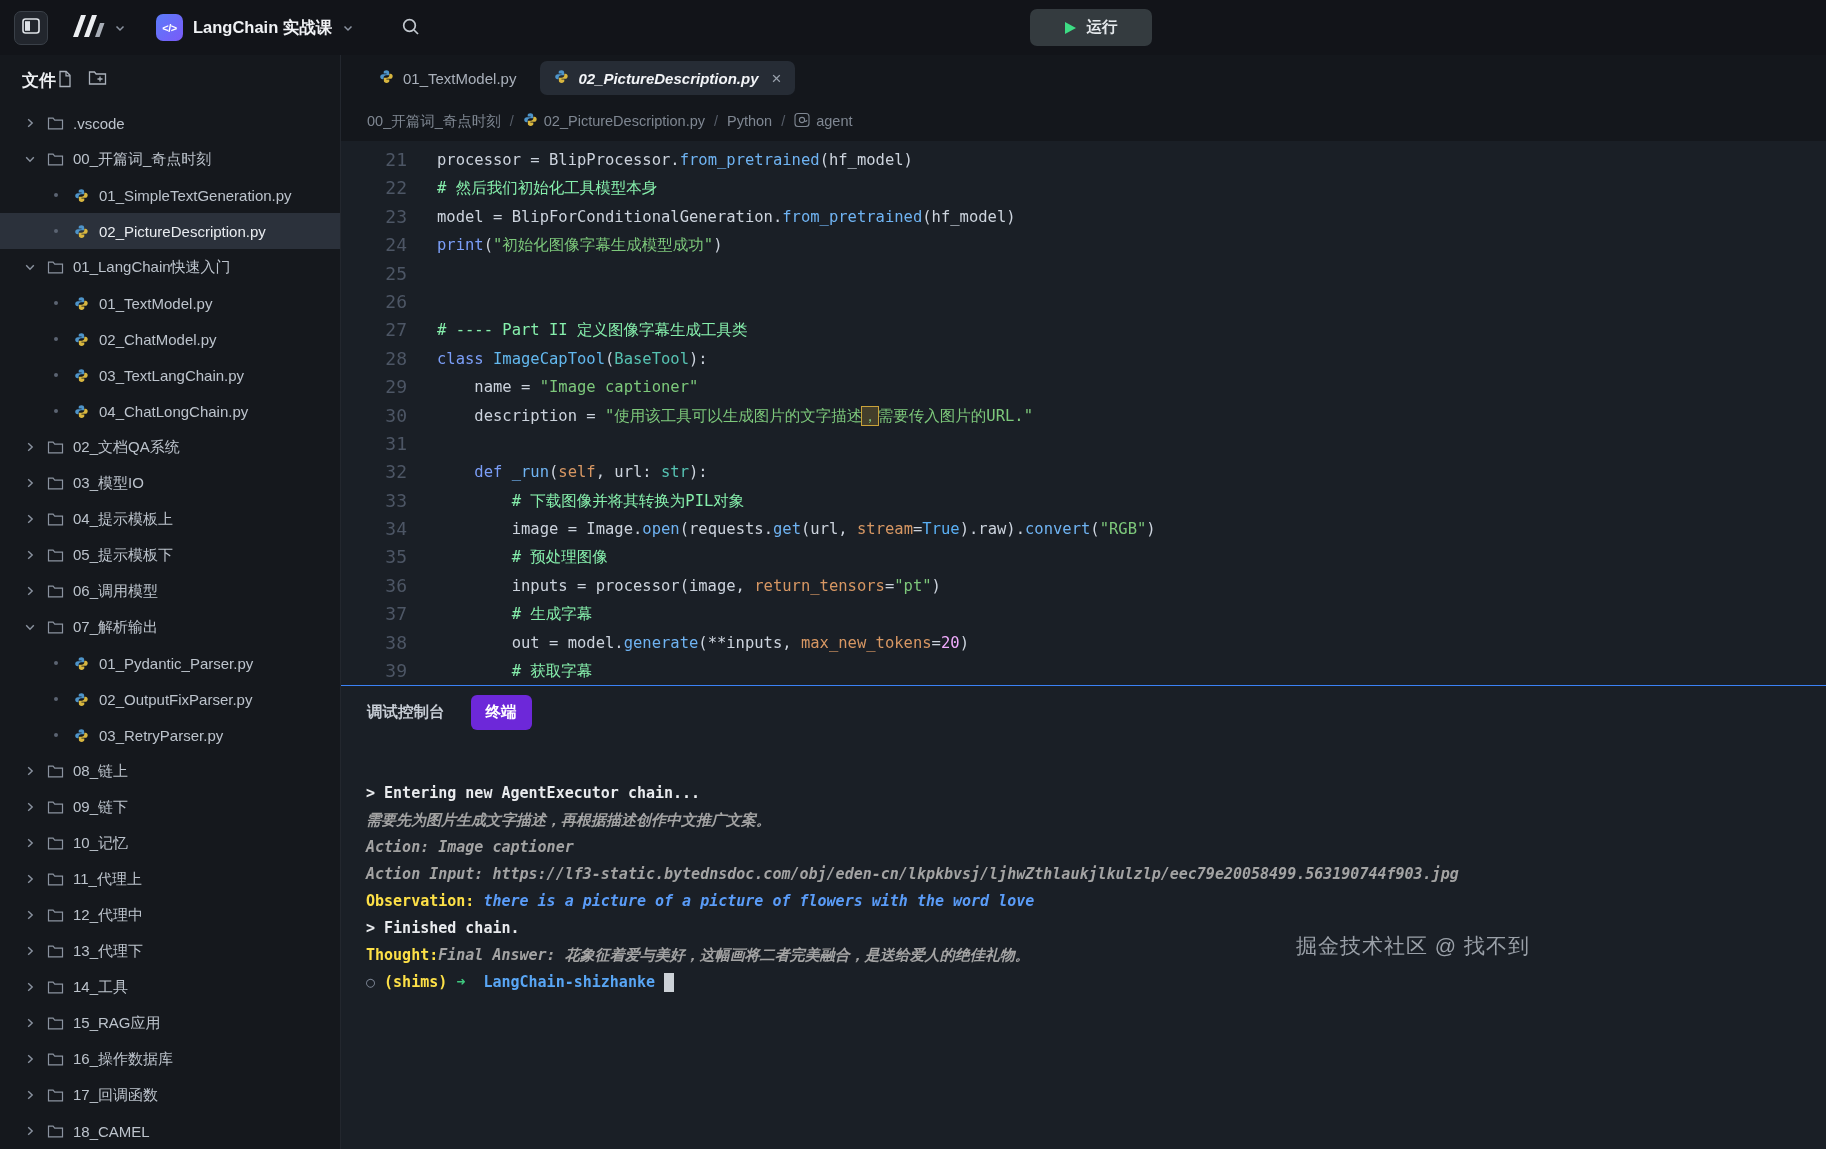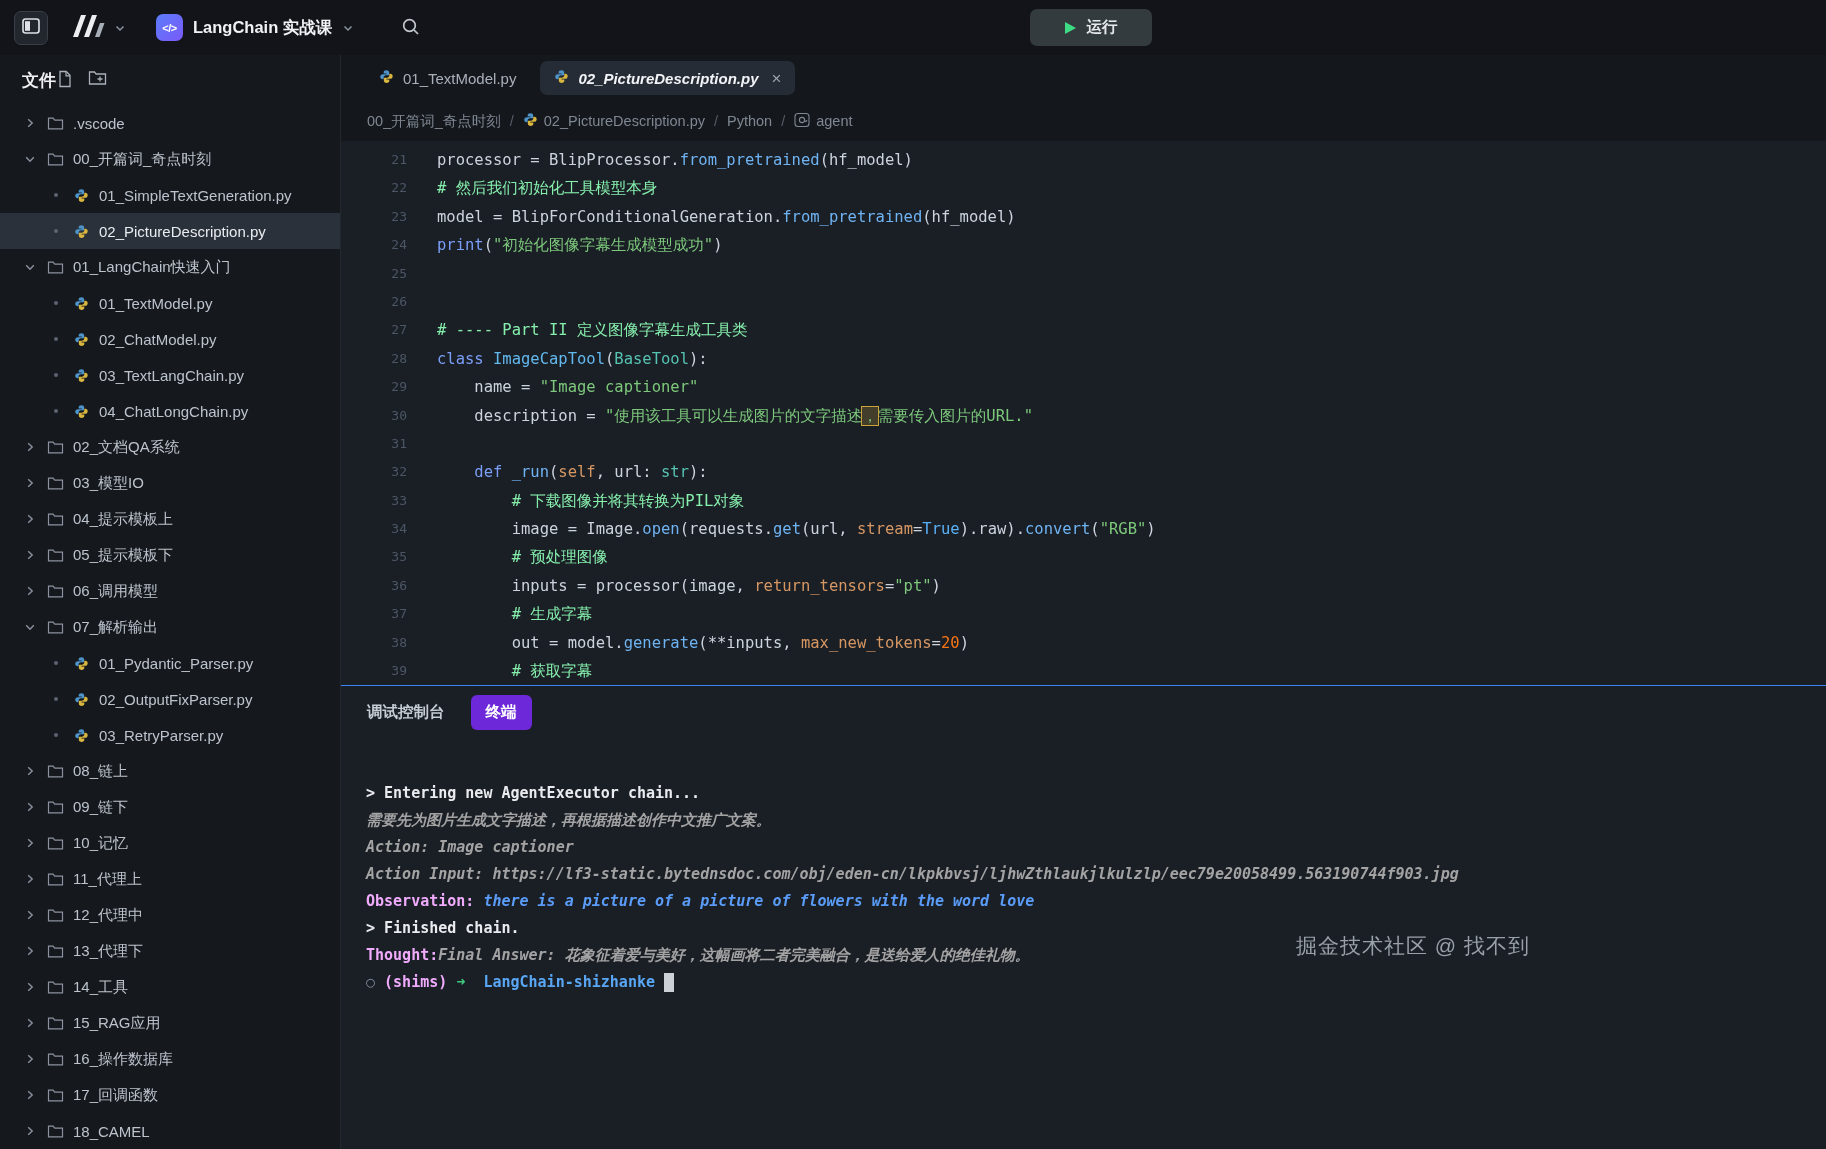--- a/index.html
+++ b/index.html
@@ -41,45 +41,45 @@
   .tab{display:flex;align-items:center;gap:9px;padding:8px 14px;border-radius:7px;color:#a9b0ba;font-size:15px;cursor:pointer;white-space:nowrap;}
   .tab.active{background:#262c35;color:#f2f4f7;font-style:italic;font-weight:700;}
   .tab .close{color:#9aa2ad;margin-left:4px;font-size:17px;font-style:normal;font-weight:400;line-height:1;cursor:pointer;}
   .breadcrumb{height:40px;flex:none;display:flex;align-items:center;gap:9px;padding-left:26px;color:#7f8792;font-size:14.5px;background:#14171c;}
   .crumb{display:flex;align-items:center;gap:6px;cursor:pointer;white-space:nowrap;}
   .crumb-sep{color:#565d68;}
 
   
   .code{flex:1;min-height:0;background:#1a1f26;font-family:"DejaVu Sans Mono",monospace;font-size:15.5px;padding-top:5px;overflow:hidden;}
   .code-line{display:flex;height:28.4px;line-height:28.4px;}
-  .ln-num{width:66px;flex:none;text-align:right;color:#4d5665;font-size:13px;}
+  .ln-num{width:66px;flex:none;text-align:right;color:#4d5665;font-size:18px;}
   .ln-code{white-space:pre;padding-left:30px;color:#ccd3dd;}
   .tok-plain{color:#ccd3dd;}
   .tok-fn{color:#6fb3f2;}
   .tok-kw{color:#7b9ef7;}
   .tok-cls{color:#63b8ee;}
   .tok-cls2{color:#56c2b2;}
   .tok-str{color:#7dc87b;}
   .tok-strhl{color:#7dc87b;background:rgba(255,203,64,.18);outline:1px solid #c9a23a;}
   .tok-cmt{color:#86efac;}
   .tok-arg{color:#d79763;}
   .tok-const{color:#5ab0f5;}
-  .tok-num{color:#f97316;}
+  .tok-num{color:#f0abfc;}
 
   
   .panel{height:464px;flex:none;border-top:1px solid #3b82f6;background:#1a1f26;display:flex;flex-direction:column;}
   .panel-tabs{height:52px;flex:none;display:flex;align-items:center;gap:26px;padding-left:26px;}
   .panel-tab{color:#c6ccd4;font-size:15.5px;font-weight:700;cursor:pointer;}
   .panel-tab.active{background:#6d28d9;color:#ffffff;padding:7px 15px;border-radius:6px;}
   .terminal{flex:1;font-family:"DejaVu Sans Mono",monospace;font-size:15px;padding:42px 0 0 25px;overflow:hidden;}
   .t-line{height:27px;line-height:27px;white-space:pre;}
   .tl-tb{color:#e9ebee;font-weight:700;}
   .tl-tg{color:#a3a3a3;font-style:italic;font-weight:700;}
   .tl-tblu{color:#5a9cf8;font-style:italic;font-weight:700;}
-  .tl-tp{color:#f0abfc;font-weight:600;}
+  .tl-tp{color:#fde047;font-weight:600;}
   .tl-tdim{color:#7b8493;}
   .tl-tarrow{color:#3fc97f;font-weight:700;}
   .tl-tcyan{color:#59a6f5;font-weight:700;}
   .tl-tcursor{display:inline-block;width:10px;height:19px;background:#ccd1d7;vertical-align:-4px;}
 
   .watermark{position:absolute;left:1296px;top:932px;color:#9aa0a8;font-size:21px;letter-spacing:1px;pointer-events:none;}
 </style>
 </head>
 <body>
 

